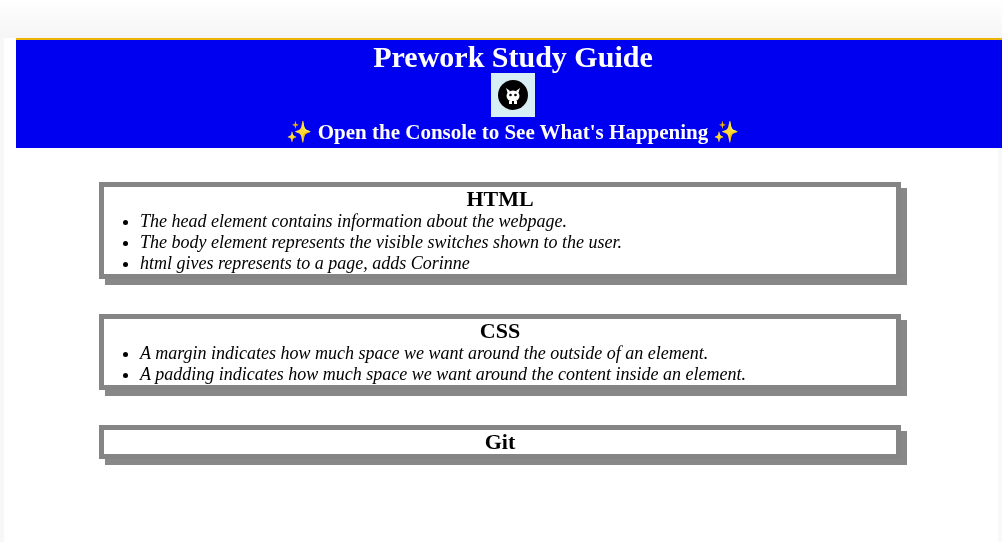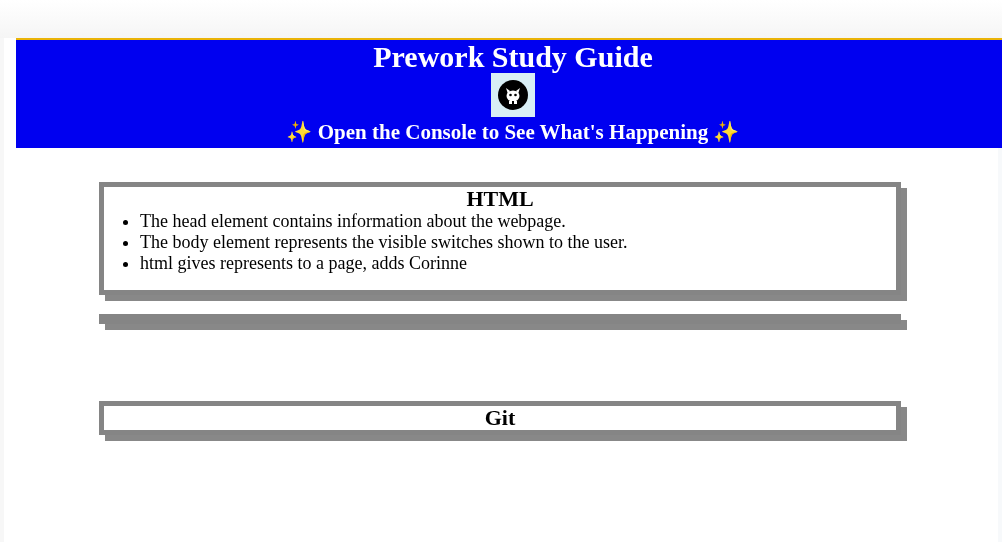--- a/index.html
+++ b/index.html
@@ -35,21 +35,21 @@
   .sparkle { color:#ffd84a; }
   .card-wrap { position:absolute; left:99px; width:660px; }
   .card {
     position:relative; width:792px;
     border:5px solid #858585; background:#fff;
     box-shadow:6px 6px 0 #888888;
   }
   .card h3 {
     margin:0; text-align:center; font-size:22px; font-weight:bold; line-height:24px;
   }
-  .card ul { margin:0; padding:0 0 16px 36px; font-size:18px; line-height:21px; color:#000; }
+  .card ul { margin:0; padding:0 0 0 36px; font-size:18px; line-height:21px; color:#000;font-style:italic; }
   .card li { margin:0; }
 </style>
 </head>
 <body>
 
 <div class="topbar"></div>
 <div class="frame-left"></div>
 <div class="frame-right"></div>
 
 <header class="header">
@@ -79,20 +79,25 @@
     <ul>
       <li>The head element contains information about the webpage.</li>
       <li>The body element represents the visible switches shown to the user.</li>
       <li>html gives represents to a page, adds Corinne</li>
     </ul>
   </div>
 </section>
 
 <section class="card-wrap" style="top:314px;">
   <div class="card">
+    <h3>CSS</h3>
+    <ul>
+      <li>A margin indicates how much space we want around the outside of an element.</li>
+      <li>A padding indicates how much space we want around the content inside an element.</li>
+    </ul>
   </div>
 </section>
 
-<section class="card-wrap" style="top:401px;">
+<section class="card-wrap" style="top:425px;">
   <div class="card">
     <h3>Git</h3>
   </div>
 </section>
 
 </body></html>

